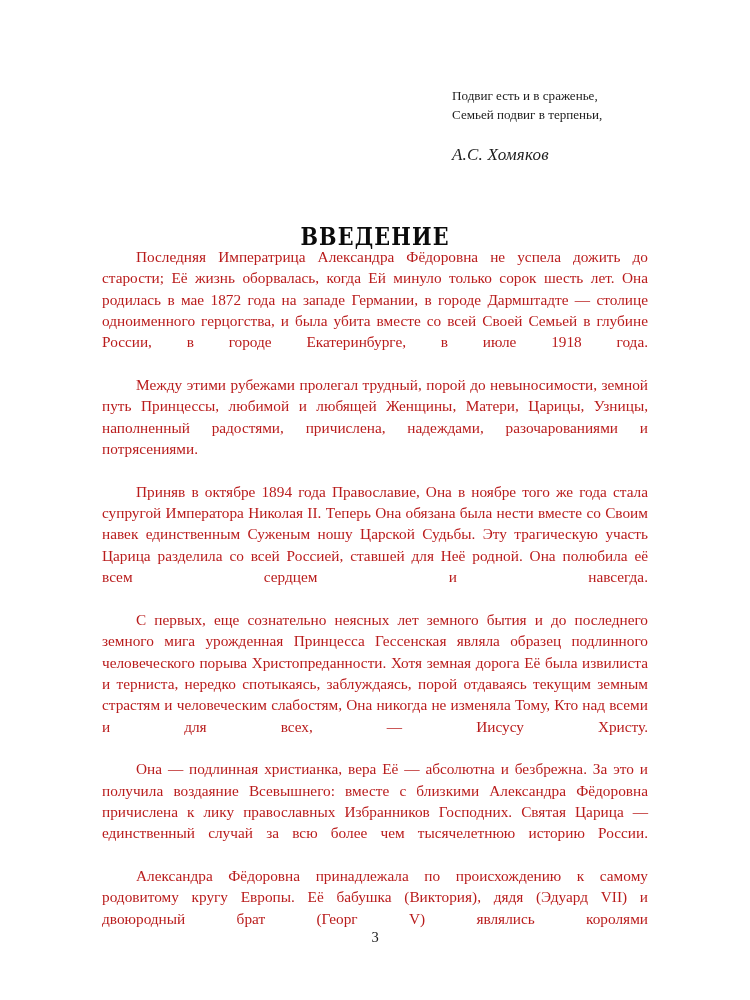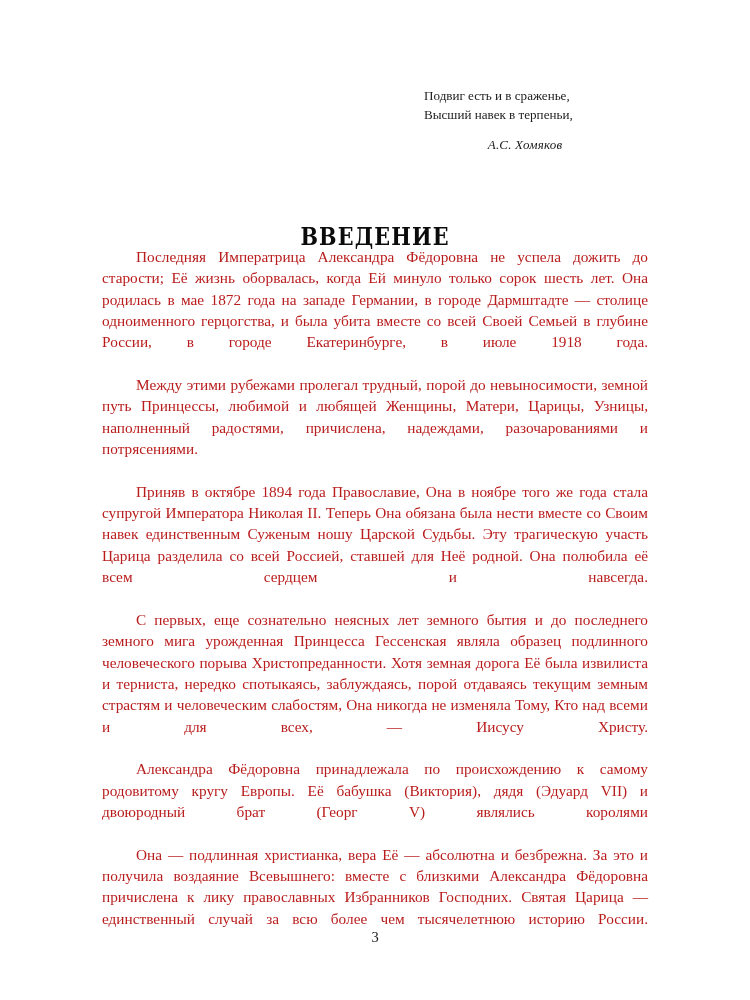--- a/index.html
+++ b/index.html
@@ -15,38 +15,38 @@
     background: #ffffff;
     overflow: hidden;
     font-family: "Liberation Serif", "DejaVu Serif", serif;
     color: #121212;
     -webkit-font-smoothing: antialiased;
   }
 
   
   .epigraph {
     position: absolute;
-    left: 424px;
+    left: 452px;
     top: 86px;
     width: 202px;
     font-size: 13.1px;
     line-height: 19.4px;
     color: #1c1c1c;
     text-align: left;
   }
   .epigraph-line {
     display: block;
     white-space: nowrap;
   }
   .epigraph-attrib {
     display: block;
-    margin-top: 10px;
+    margin-top: 20px;
     font-style: italic;
-    font-size: 13px;
-    text-align: center;
+    font-size: 17px;
+    text-align: left;
     letter-spacing: 0.2px;
     white-space: nowrap;
   }
 
   
   .section-heading {
     position: absolute;
     left: 0;
     top: 206px;
     width: 750px;
@@ -99,30 +99,30 @@
     color: #1a1a1a;
   }
 </style>
 </head>
 <body>
 
 <div class="page">
 
   <div class="epigraph">
     <span class="epigraph-line">Подвиг есть и в сраженье,</span>
-    <span class="epigraph-line">Высший навек в терпеньи,</span>
+    <span class="epigraph-line">Семьей подвиг в терпеньи,</span>
     <span class="epigraph-attrib">А.С. Хомяков</span>
   </div>
 
   <h1 class="section-heading">ВВЕДЕНИЕ</h1>
 
   <div class="body-text">
     <p>Последняя Императрица Александра Фёдоровна не успела дожить до старости; Её жизнь оборвалась, когда Ей минуло только сорок шесть лет. Она родилась в мае 1872 года на западе Германии, в городе Дармштадте — столице одноименного герцогства, и была убита вместе со всей Своей Семьей в глубине России, в городе Екатеринбурге, в июле 1918 года.</p>
     <p>Между этими рубежами пролегал трудный, порой до невыносимости, земной путь Принцессы, любимой и любящей Женщины, Матери, Царицы, Узницы, наполненный радостями, причислена, надеждами, разочарованиями и потрясениями.</p>
     <p>Приняв в октябре 1894 года Православие, Она в ноябре того же года стала супругой Императора Николая II. Теперь Она обязана была нести вместе со Своим навек единственным Суженым ношу Царской Судьбы. Эту трагическую участь Царица разделила со всей Россией, ставшей для Неё родной. Она полюбила её всем сердцем и навсегда.</p>
     <p>С первых, еще сознательно неясных лет земного бытия и до последнего земного мига урожденная Принцесса Гессенская являла образец подлинного человеческого порыва Христопреданности. Хотя земная дорога Её была извилиста и терниста, нередко спотыкаясь, заблуждаясь, порой отдаваясь текущим земным страстям и человеческим слабостям, Она никогда не изменяла Тому, Кто над всеми и для всех, — Иисусу Христу.</p>
+    <p>Она — подлинная христианка, вера Её — абсолютна и безбрежна. За это и получила воздаяние Всевышнего: вместе с близкими Александра Фёдоровна причислена к лику православных Избранников Господних. Святая Царица — единственный случай за всю более чем тысячелетнюю историю России.</p>
     <p>Александра Фёдоровна принадлежала по происхождению к самому родовитому кругу Европы. Её бабушка (Виктория), дядя (Эдуард VII) и двоюродный брат (Георг V) являлись королями</p>
-    <p>Она — подлинная христианка, вера Её — абсолютна и безбрежна. За это и получила воздаяние Всевышнего: вместе с близкими Александра Фёдоровна причислена к лику православных Избранников Господних. Святая Царица — единственный случай за всю более чем тысячелетнюю историю России.</p>
   </div>
 
   <div class="folio">3</div>
 
 </div>
 
 </body></html>

